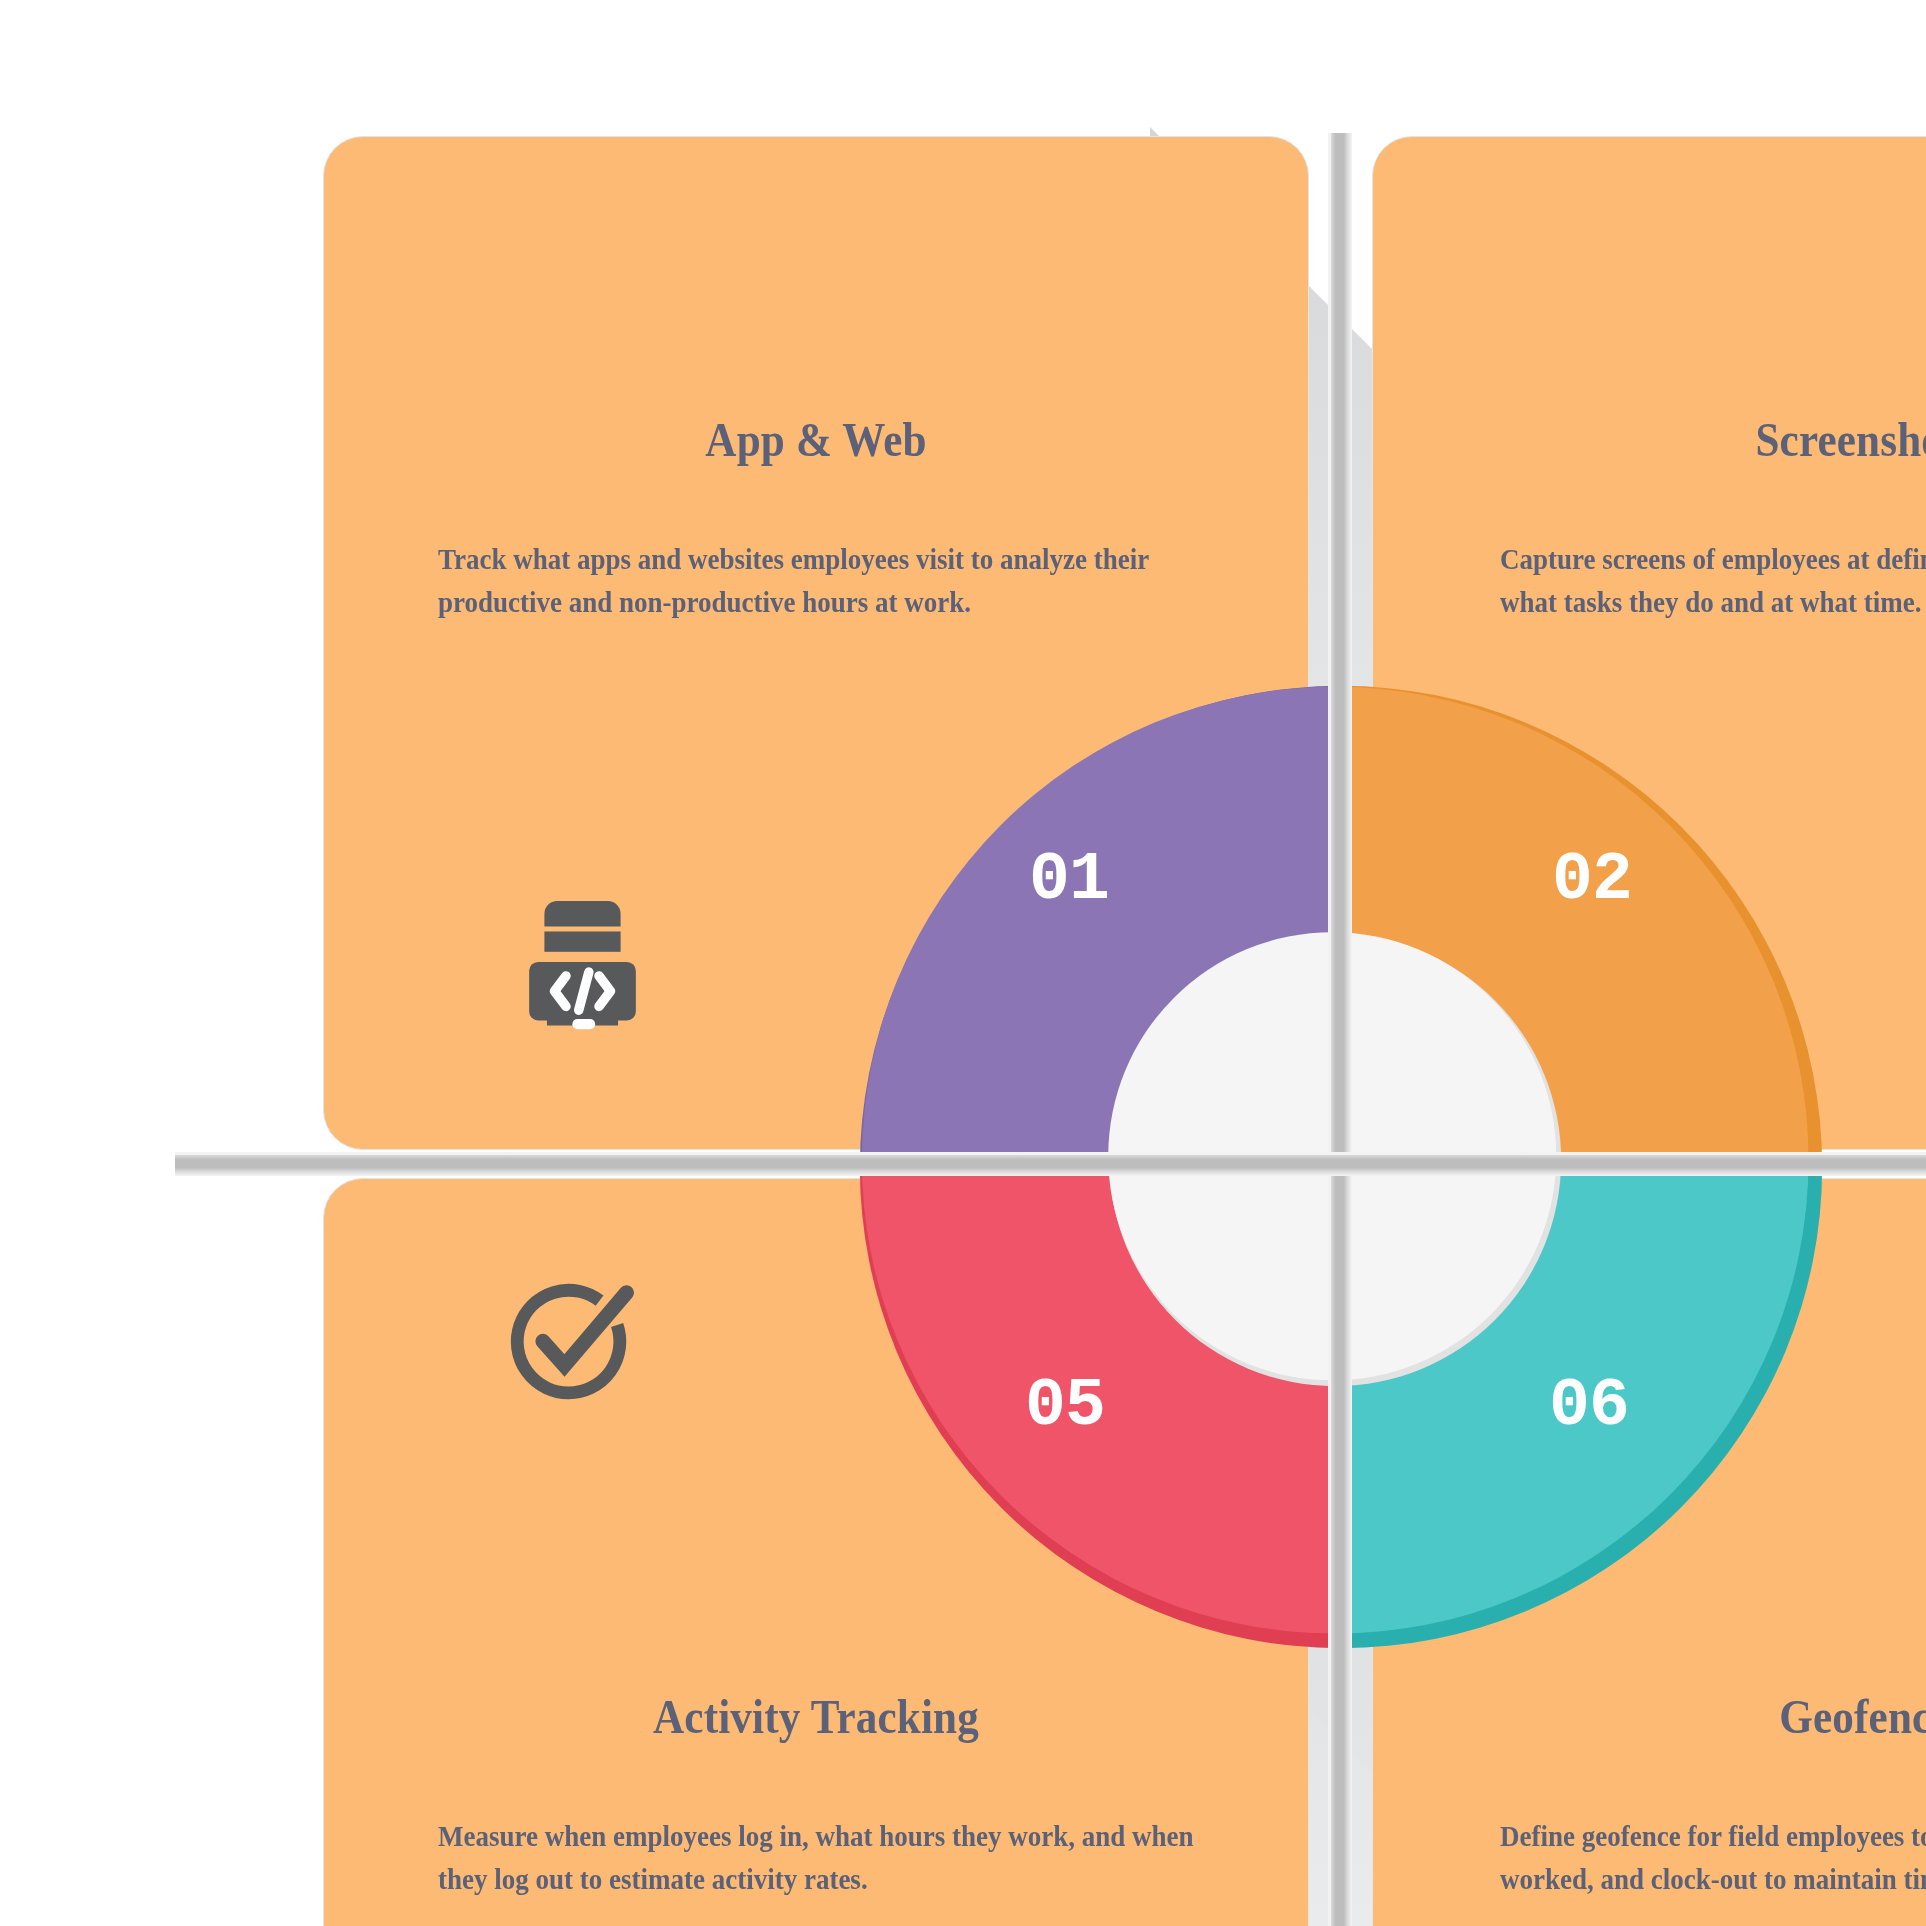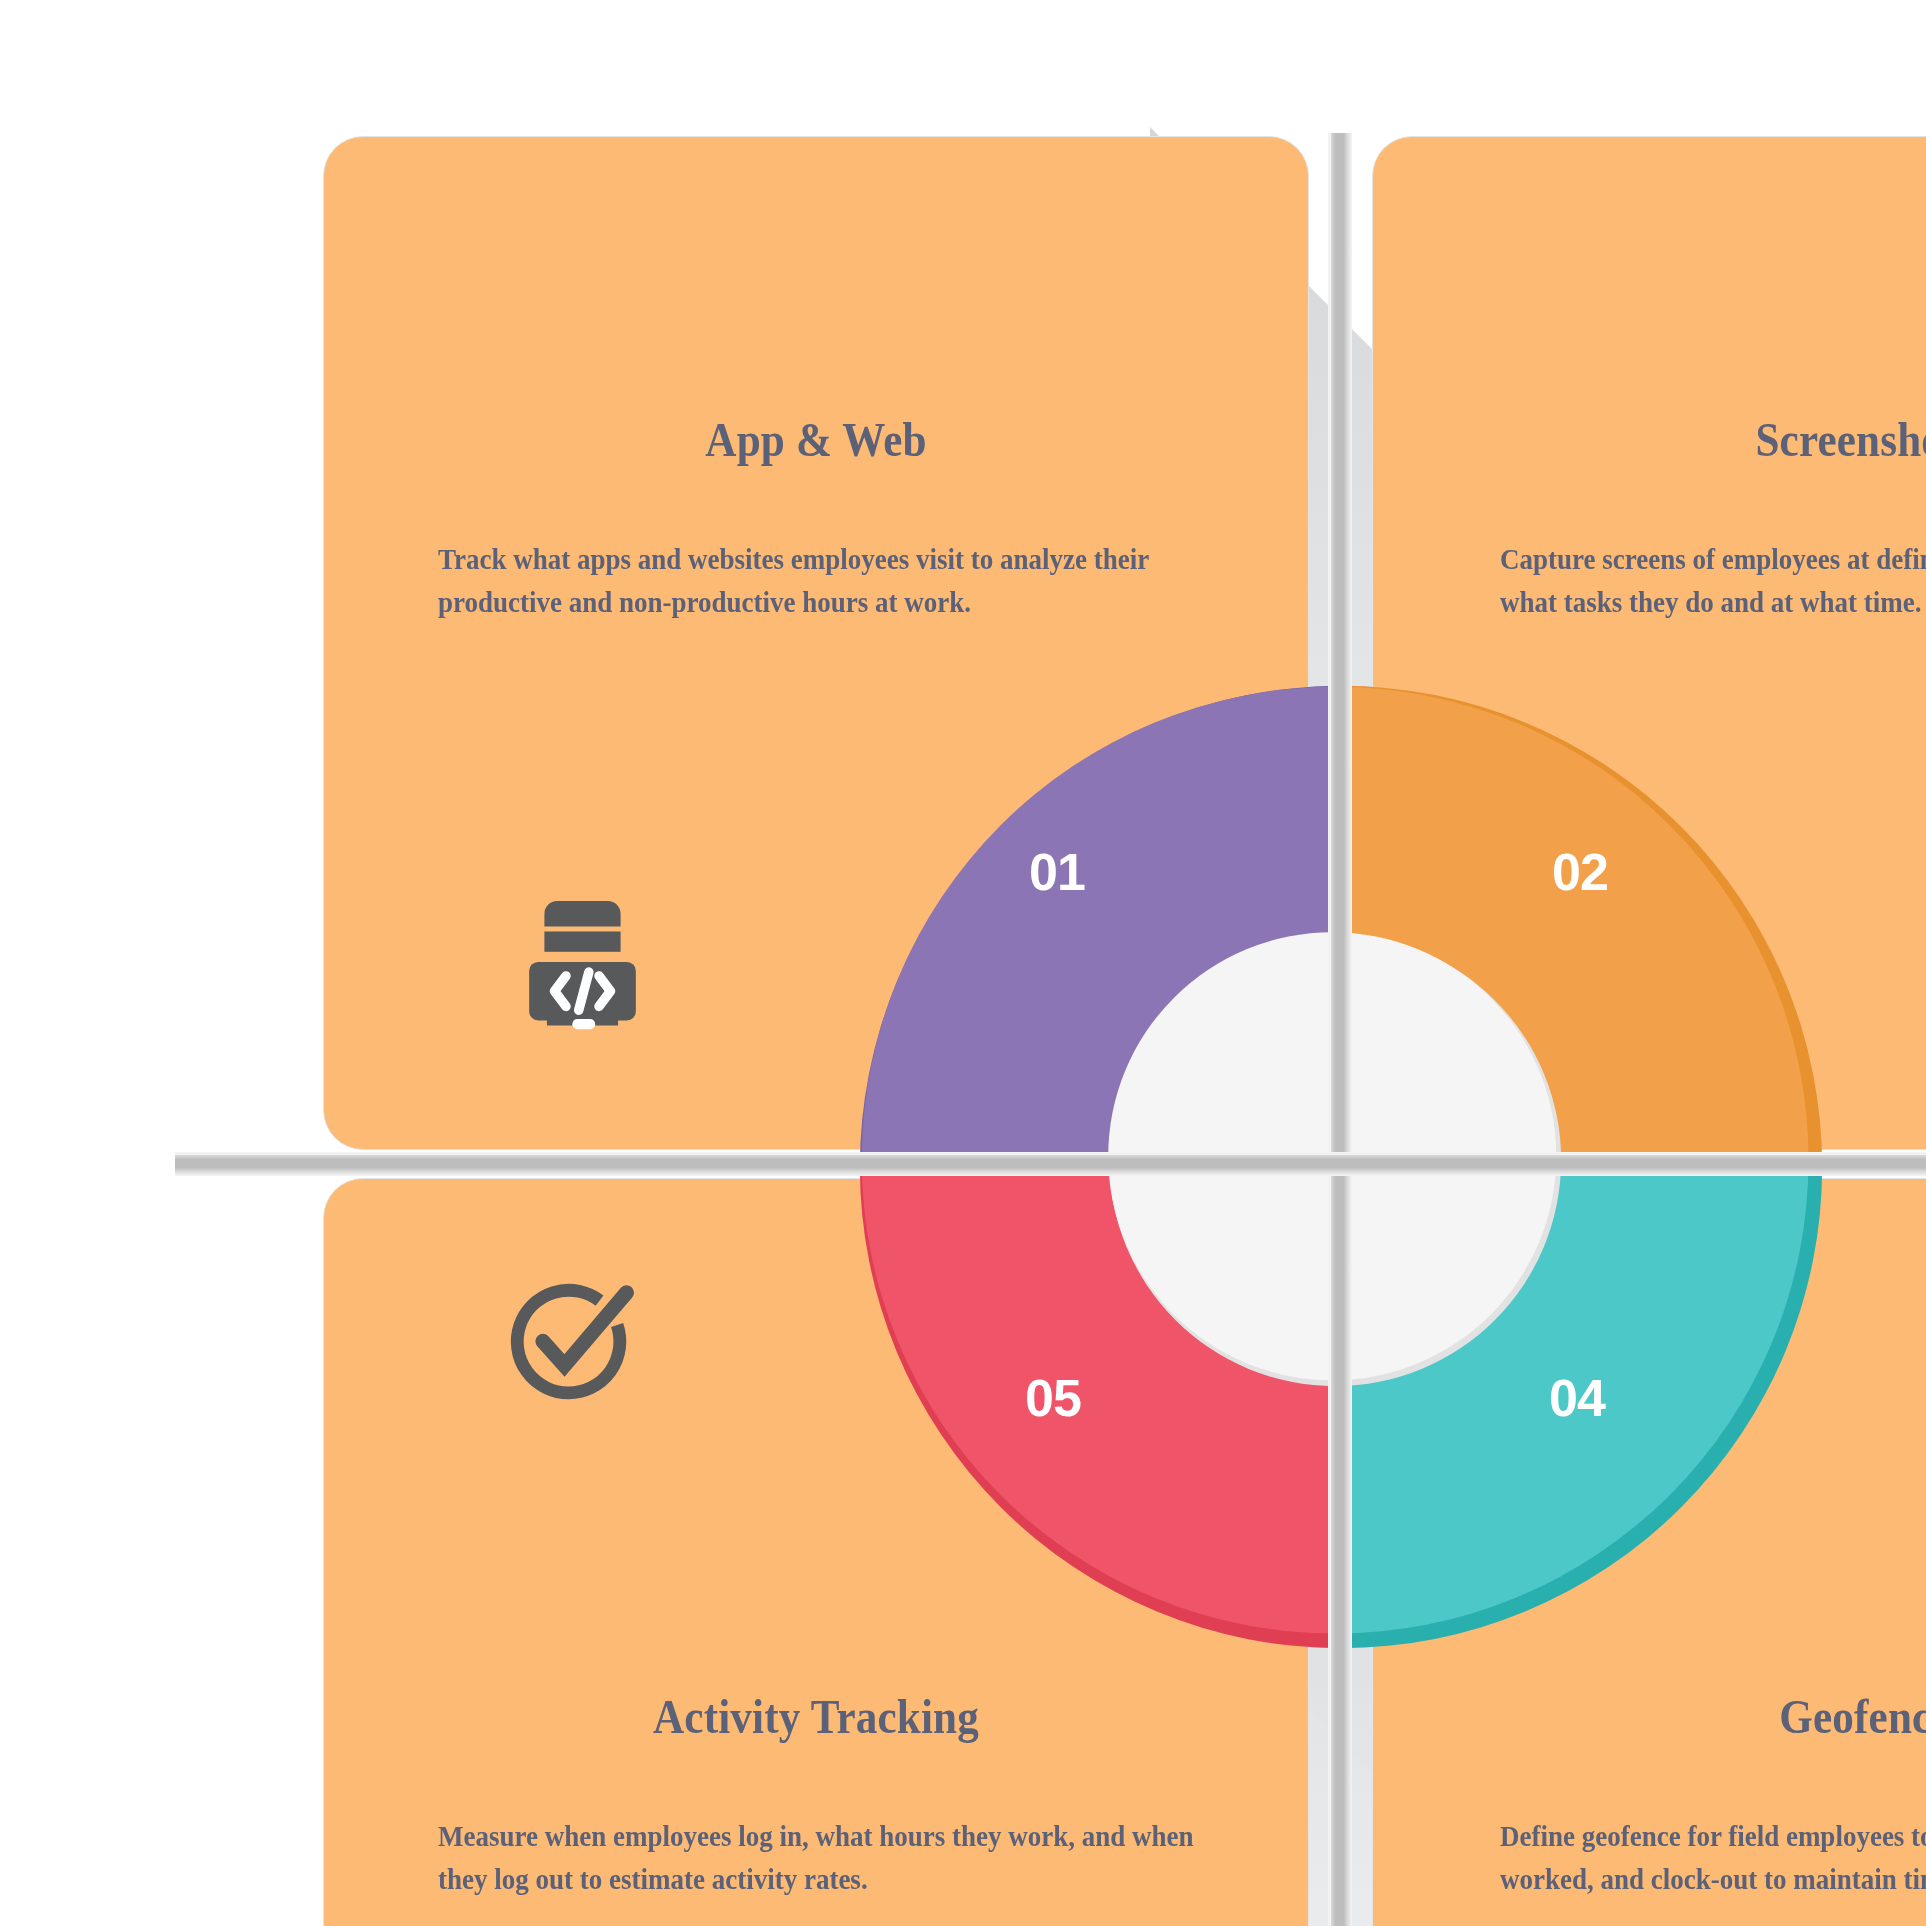--- a/index.html
+++ b/index.html
@@ -52,23 +52,23 @@
     position:absolute;
     left:854px; top:680px;
     width:974px; height:974px;
     z-index:20;
   }
   #wheel svg { display:block; width:100%; height:100%; overflow:visible; }
 
   .seg-num {
     position:absolute;
     color:#ffffff;
-    font-family:Liberation Sans, sans-serif;
+    font-family:Liberation Mono, monospace;
     font-weight:700;
-    font-size:52px;
+    font-size:68px;
     letter-spacing:-0.8px;
     z-index:24;
     line-height:1;
     text-align:right;
   }
 
   
   .bar {
     position:absolute;
     z-index:22;
@@ -160,17 +160,17 @@
       <circle cx="494" cy="493" r="232" fill="#e2e2e2"></circle>
       <circle cx="491" cy="489" r="230" fill="#f5f5f5"></circle>
     </svg>
   </div>
 
   <div class="bar v" style="left:1328px; top:133px; width:24px; height:2062px;"></div>
   <div class="bar h" style="left:175px; top:1152px; width:2334px; height:24px;"></div>
 
   <div class="seg-num" style="left:1029px; top:846px;">01</div>
   <div class="seg-num" style="left:1552px; top:846px;">02</div>
-  <div class="seg-num" style="left:1549px; top:1372px;">04</div>
+  <div class="seg-num" style="left:1549px; top:1372px;">06</div>
   <div class="seg-num" style="left:1025px; top:1372px;">05</div>
 
 </div>
 
 
 </body></html>

